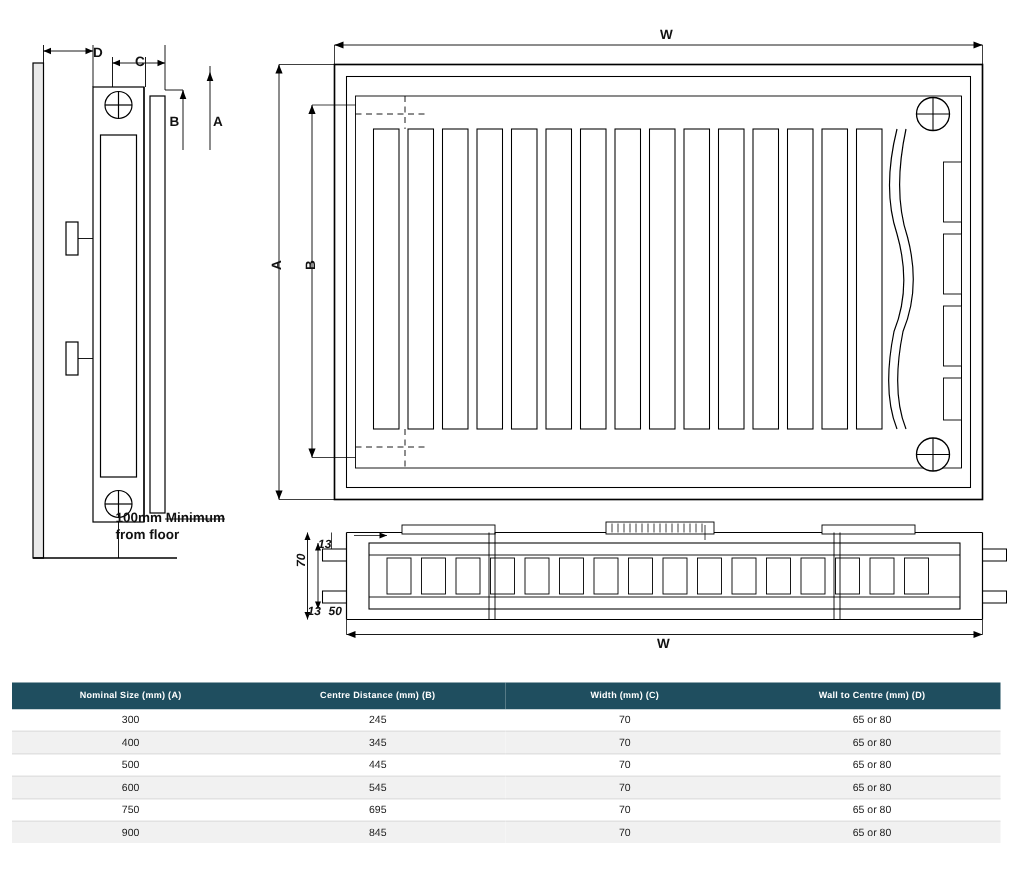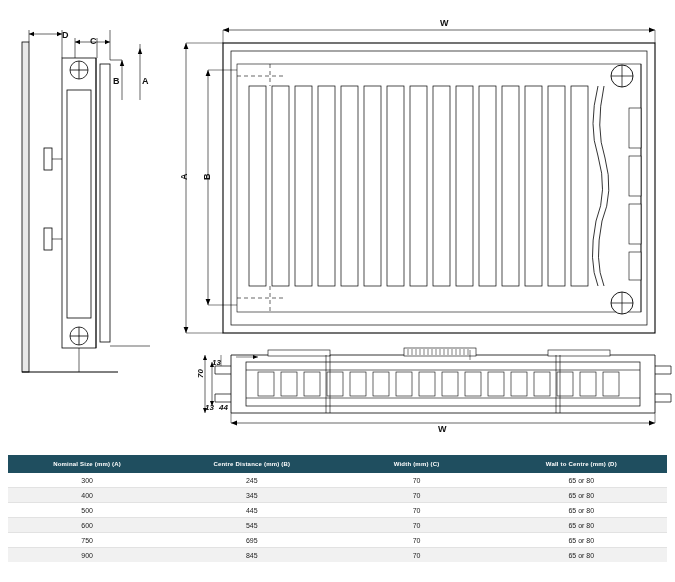--- a/index.html
+++ b/index.html
@@ -212,29 +212,33 @@
       <line x1="231" y1="413" x2="231" y2="423" stroke-width="0.5"></line>
       <line x1="655" y1="413" x2="655" y2="423" stroke-width="0.5"></line>
     </g>
   </svg>
 
   <div class="lbl" style="left:62px;top:30px;">D</div>
   <div class="lbl" style="left:90px;top:36px;">C</div>
   <div class="lbl" style="left:113px;top:76px;">B</div>
   <div class="lbl" style="left:142px;top:76px;">A</div>
 
+  <div class="floor-note" style="left:77px;top:340px;width:100px;">
+    <span>100mm Minimum</span><br>
+    <span>from floor</span>
+  </div>
 
   <div class="lbl" style="left:440px;top:18px;">W</div>
   <div class="lbl" style="left:179px;top:180px;transform:rotate(-90deg);transform-origin:left top;">A</div>
   <div class="lbl" style="left:202px;top:180px;transform:rotate(-90deg);transform-origin:left top;">B</div>
 
   <div class="lbl small" style="left:212px;top:358px;">13</div>
   <div class="lbl small" style="left:196px;top:378px;transform:rotate(-90deg);transform-origin:left top;">70</div>
   <div class="lbl small" style="left:205px;top:403px;">13</div>
-  <div class="lbl small" style="left:219px;top:403px;">44</div>
+  <div class="lbl small" style="left:219px;top:403px;">50</div>
 
   <div class="lbl" style="left:438px;top:424px;">W</div>
 
   <table id="spec-table">
     <thead>
       <tr>
         <th style="width:24%">Nominal Size  (mm) (A)</th>
         <th style="width:26%">Centre Distance (mm) (B)</th>
         <th style="width:24%">Width (mm) (C)</th>
         <th style="width:26%">Wall to Centre (mm) (D)</th>

